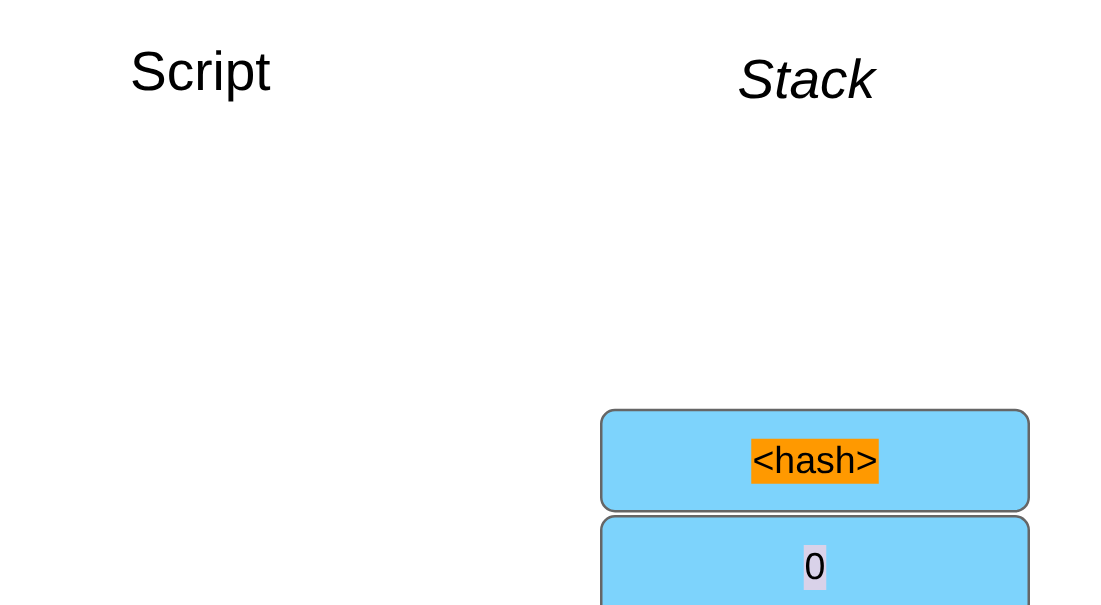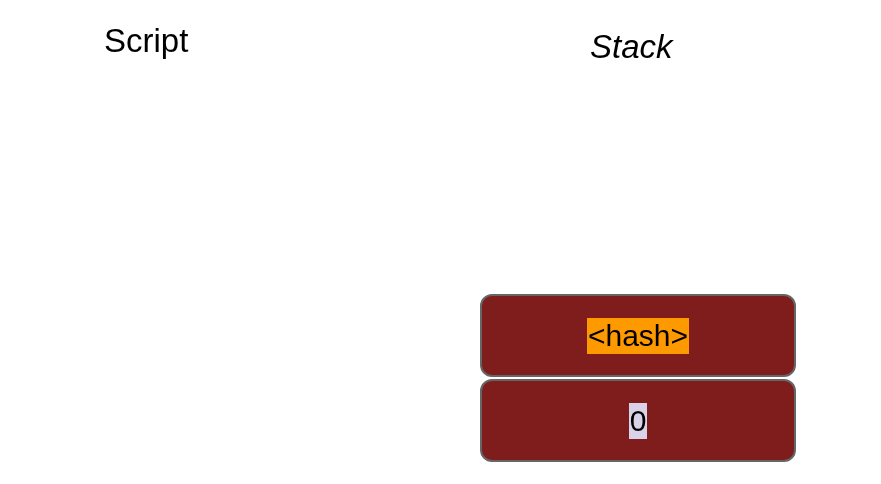--- a/index.html
+++ b/index.html
@@ -1,23 +1,23 @@
 <!DOCTYPE html>
 <html><head>
   <meta charset="utf-8">
   <style>
     html, body { margin: 0; padding: 0; background: #ffffff; }
     body { width: 881px; height: 484px; position: relative; overflow: hidden;
            font-family: "Liberation Sans", sans-serif; color: #000; }
-    .heading { position: absolute; font-size: 33px; line-height: 1; }
+    .heading { position: absolute; font-size: 44px; line-height: 1; margin-top: 12px; }
     #script-title { left: 104px; top: 24px; }
     #stack-title { left: 590px; top: 30px; font-style: italic; }
-    .stack-item { position: absolute; left: 480px; width: 316px; height: 83px;
-                  background: #7f1d1d; border: 2px solid #666666; border-radius: 12px;
-                  box-sizing: border-box; display: flex; align-items: center; justify-content: center; }
+    .stack-item { position: absolute; left: 480px; width: 344px; height: 83px;
+                  background: #7dd3fc; border: 2px solid #666666; border-radius: 12px;
+                  box-sizing: border-box; display: flex; align-items: center; justify-content: center; margin-top: 33px; }
     .stack-item .val { font-size: 30px; line-height: 36px; padding: 0 1px; }
   </style>
 </head>
 <body>
 
 <div id="script-title" class="heading">Script</div>
 <div id="stack-title" class="heading">Stack</div>
 
 <div class="stack-item" style="top:294px;">
   <span class="val" style="background:#ff9900;">&lt;hash&gt;</span>

